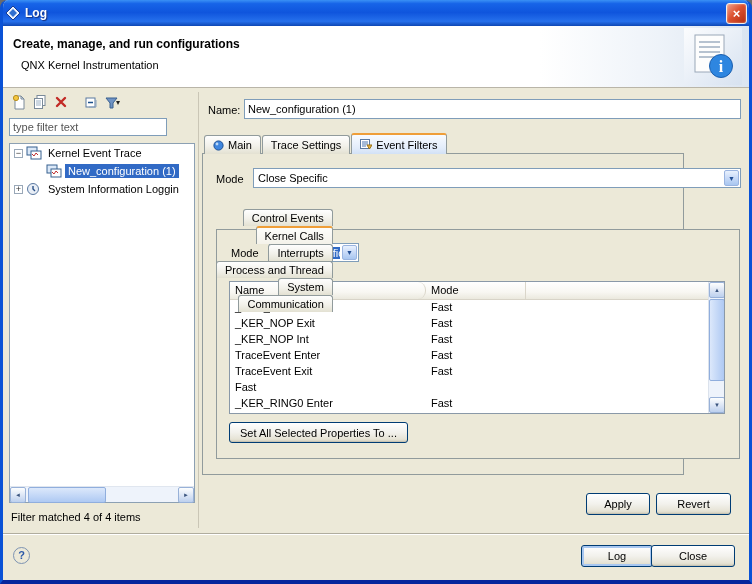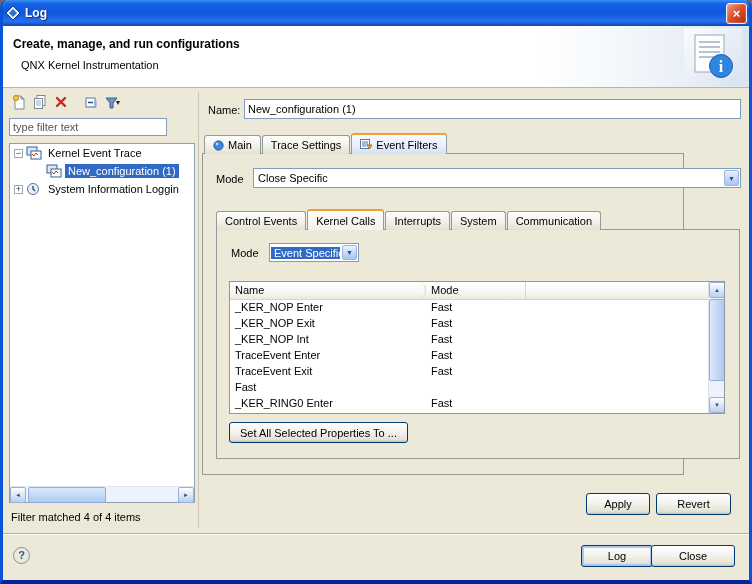--- a/index.html
+++ b/index.html
@@ -72,21 +72,21 @@
   .filter-status { position:absolute; top:419px; left:2px; }
   .sash { position:absolute; left:195px; top:92px; height:436px; width:1px; background:#cac6b6; }
   
   .right-panel { position:absolute; left:199px; top:92px; width:545px; height:432px;text-decoration:underline; }
   .name-label { position:absolute; left:6px; top:12px; }
   .name-input {
     position:absolute; left:42px; top:7px; width:497px; height:20px;
     border:1px solid #7F9DB9; background:#fff; font-family:"Liberation Sans",sans-serif; font-size:11px; padding:2px 3px;
   }
   .tabs-outer { position:absolute; left:2px; top:41px; height:21px; display:flex; align-items:flex-end; z-index:3; }
-  .tabs-inner { position:absolute; left:13px; top:55px; height:21px; display:flex; align-items:flex-end; z-index:3; }
+  .tabs-inner { position:absolute; left:13px; top:55px; height:21px; display:flex; align-items:flex-end; z-index:3;flex-direction:column; }
   .tab {
     height:19px; padding:2px 8px 2px; border:1px solid #919b9c; border-bottom:none;
     border-radius:3px 3px 0 0; margin-right:1px;
     background:linear-gradient(180deg,#fefefe,#f2f1ea 55%,#e3e1d2);
     display:flex; gap:4px; align-items:center; white-space:nowrap;
   }
   .tab.active {
     height:21px; border-top:2px solid #ef9e38;
     background:linear-gradient(180deg,#f8fbff,#e2ecfa 70%,#d2e1f6);
   }
@@ -319,20 +319,23 @@
         <div class="tab">
           <span>Control Events</span>
         </div>
         <div class="tab active">
           <span>Kernel Calls</span>
         </div>
         <div class="tab">
           <span>Interrupts</span>
         </div>
         <div class="tab">
+          <span>Process and Thread</span>
+        </div>
+        <div class="tab">
           <span>System</span>
         </div>
         <div class="tab">
           <span>Communication</span>
         </div>
       </div>
 
       <div class="inner-content">
         <span class="mode2-label">Mode</span>
         <div class="combo combo-inner">

